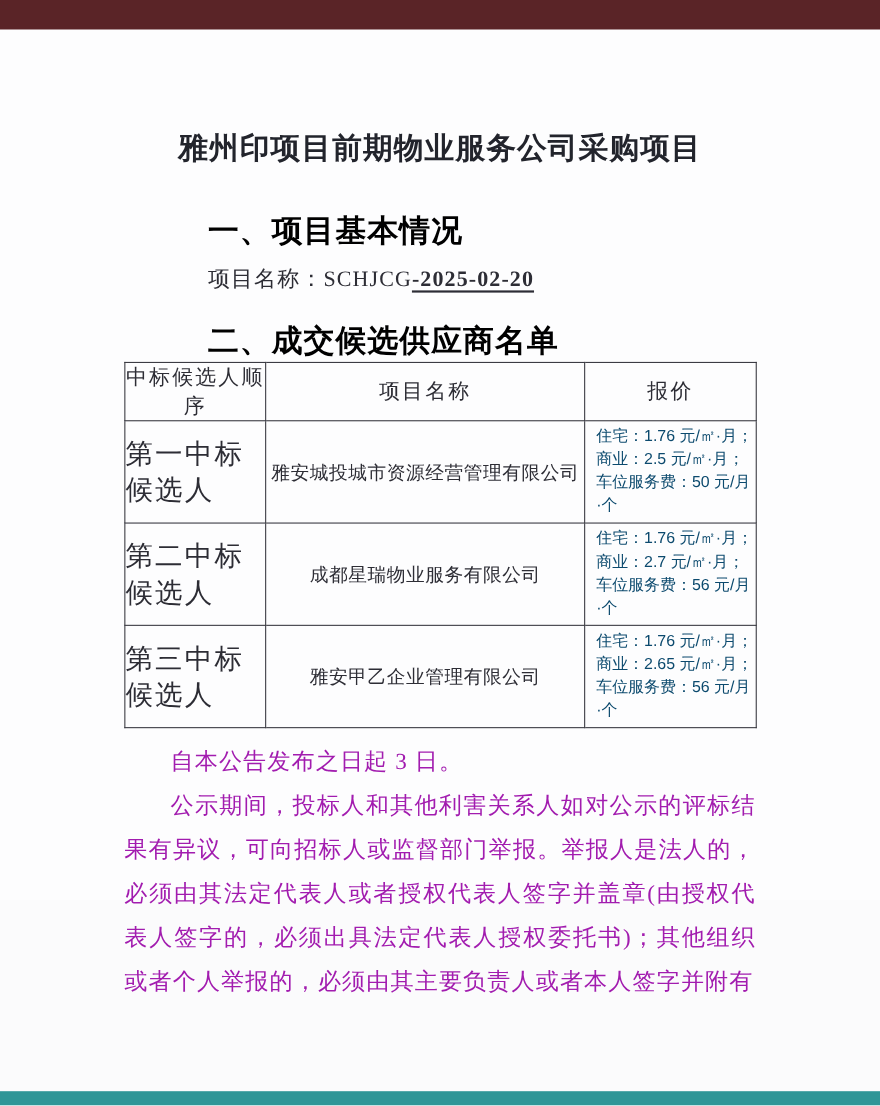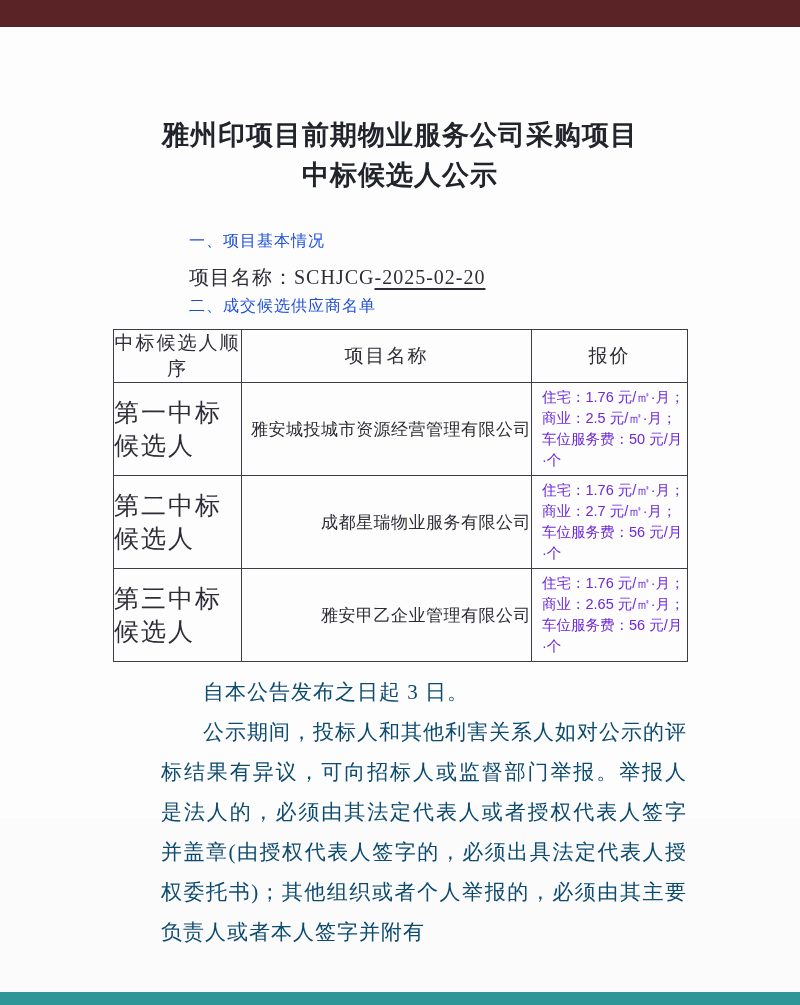--- a/index.html
+++ b/index.html
@@ -30,38 +30,37 @@
     text-align: center;
     font-family: "Liberation Serif", serif;
     font-weight: bold;
     font-size: 27px;
     line-height: 40px;
     color: #22242c;
     letter-spacing: 1px;
   }
   .sec-heading {
     font-family: "Liberation Sans", sans-serif;
-    font-weight: normal;
-    font-size: 16px;
-    color: #1d4ed8;
+    font-weight: bold;
+    font-size: 28px;
+    color: #000000;
     padding-left: 76px;
     letter-spacing: 1px;
   }
   .sec1-heading { margin-top: 36px; }
   .info-line {
     font-size: 20px;
     line-height: 38px;
     padding-left: 76px;
     letter-spacing: 1px;
     margin-top: 6px;
   }
-  .info-line .u { text-decoration: underline; text-underline-offset: 4px; }
-  .sec2-heading { }
+  .info-line .u { text-decoration: underline; text-underline-offset: 4px; font-weight: bold; }
+  .sec2-heading { margin-top: 18px; }
   table.bid-table {
-    margin-top: 12px;
     width: 574px;
     border-collapse: collapse;
     table-layout: fixed;
   }
   table.bid-table th, table.bid-table td {
     border: 1.6px solid #3c3c44;
     vertical-align: middle;
   }
   .col-rank  { width: 128px; }
   .col-name  { width: 290px; }
@@ -76,51 +75,49 @@
   }
   table.bid-table td { height: 68px; }
   td.cell-rank {
     font-size: 25px;
     letter-spacing: 2px;
     text-align: left;
   }
   td.cell-name {
     font-size: 17px;
     letter-spacing: 0.5px;
-    text-align: right;
+    text-align: center;
   }
   td.cell-price {
     padding: 4px 2px 4px 10px;
     font-family: "Liberation Sans", sans-serif;
     font-size: 14.5px;
     line-height: 21px;
-    color: #6d28d9;
+    color: #0c4a6e;
   }
   .sec3-heading { margin-top: 28px; }
   .para {
     font-size: 21px;
     line-height: 40px;
     letter-spacing: 1px;
     text-align: justify;
-    color: #0c4a6e;
-    margin-left: 48px;
+    color: #a21caf;
   }
   .para-indent { text-indent: 2em; }
   .para-first { margin-top: 10px; }
 </style>
 </head>
 <body>
 
 <div class="top-bar" style="background: rgb(90, 36, 39);"></div>
 
 <div class="page">
 
   <div class="doc-title">
     <div>雅州印项目前期物业服务公司采购项目</div>
-    <div>中标候选人公示</div>
   </div>
 
   <div class="sec-heading sec1-heading">一、项目基本情况</div>
 
   <div class="info-line">
     <span>项目名称：</span><span>SCHJCG</span><span class="u">-2025-02-20</span>
   </div>
 
 
   <div class="sec-heading sec2-heading">二、成交候选供应商名单</div>

